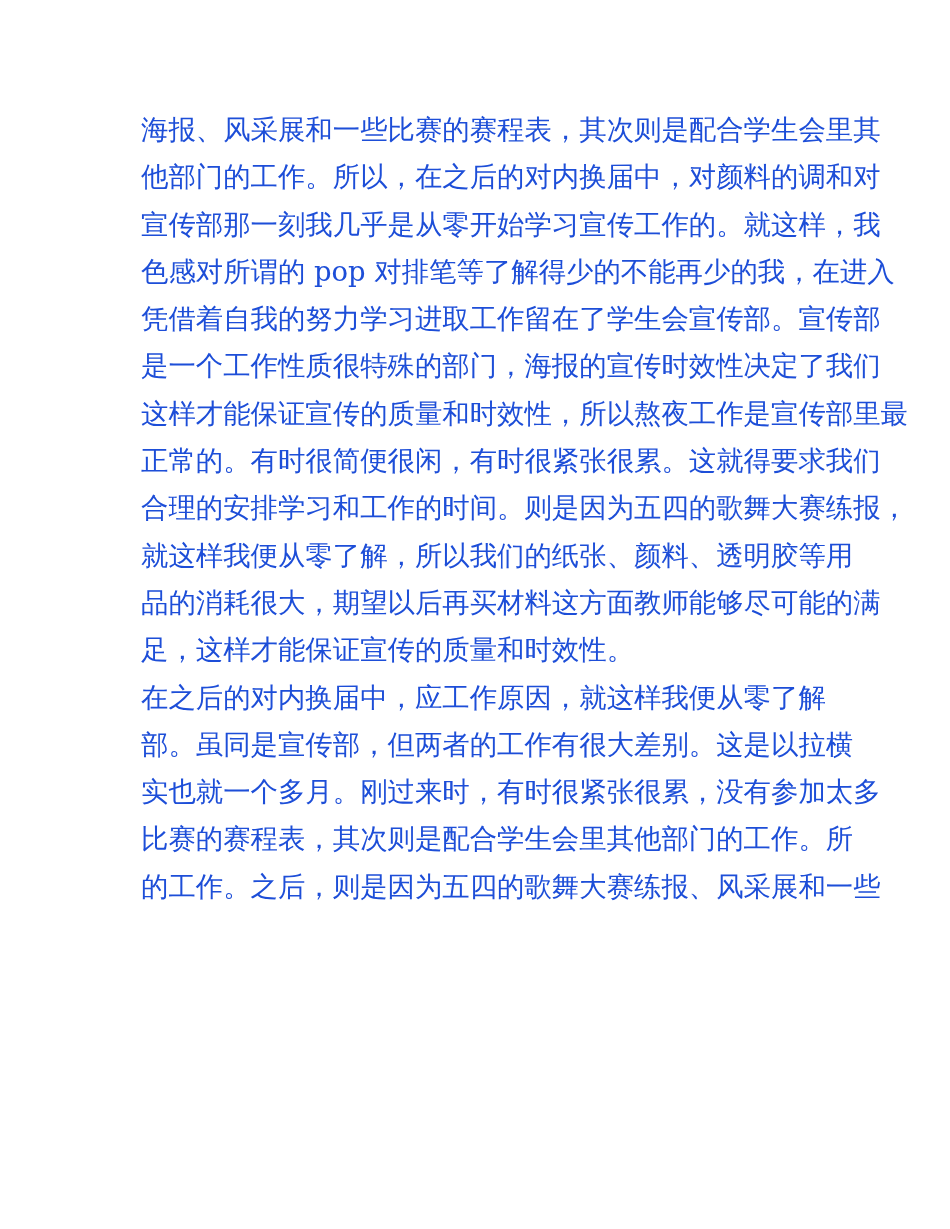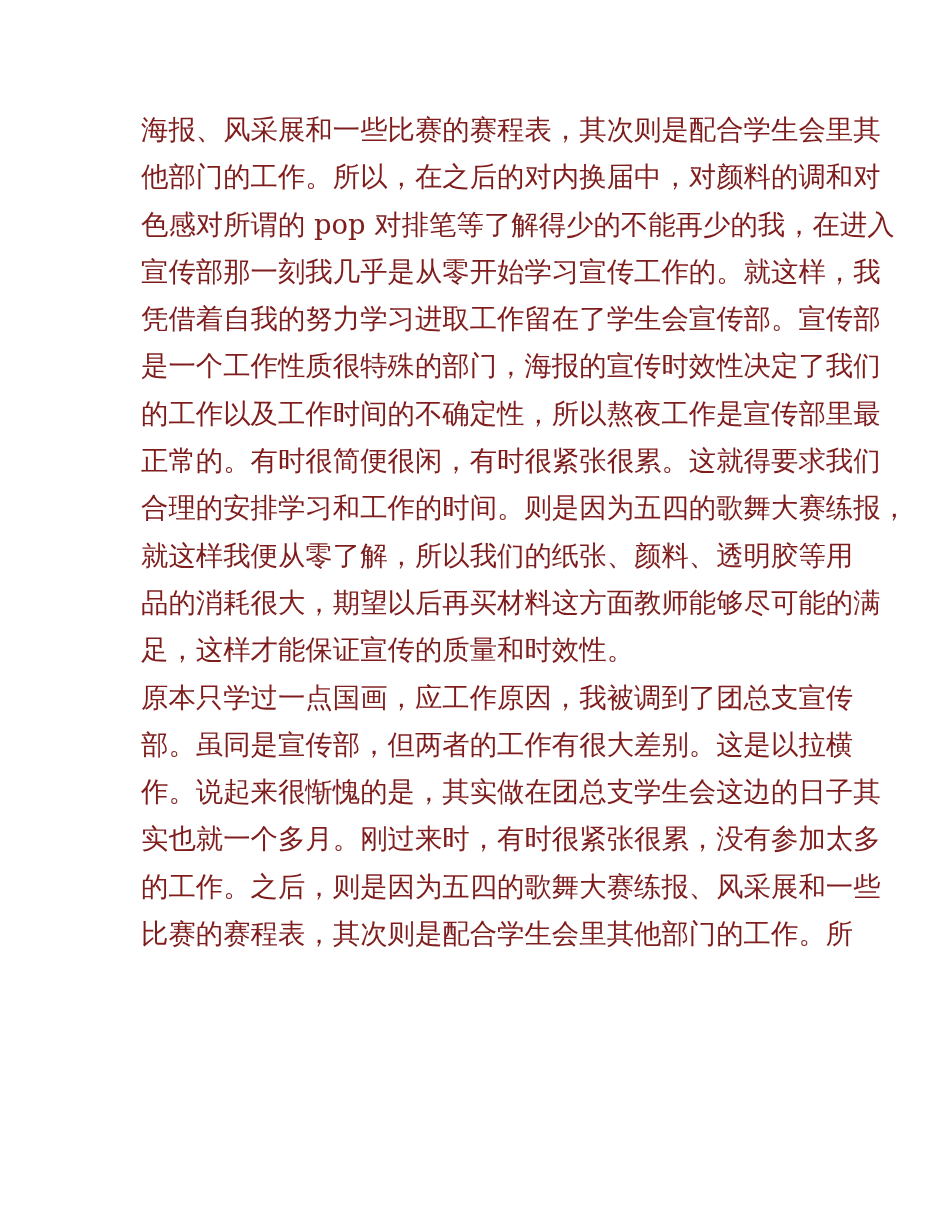--- a/index.html
+++ b/index.html
@@ -20,52 +20,51 @@
       width: 950px;
       height: 1229px;
       background: #ffffff;
     }
     .content {
       position: absolute;
       left: 141px;
       top: 106px;
       width: 672px;
       font-family: "DejaVu Serif", "Liberation Serif", serif;
-      color: #7f1d1d;
+      color: #1d4ed8;
     }
     .line {
       display: block;
       height: 47.3px;
       line-height: 47.3px;
       font-size: 27.4px;
       white-space: nowrap;
       letter-spacing: 0px;
     }
   </style>
 </head>
 <body>
 
 <div class="page">
   <div class="content">
     <div class="paragraph">
       <span class="line">海报、风采展和一些比赛的赛程表，其次则是配合学生会里其</span>
       <span class="line">他部门的工作。所以，在之后的对内换届中，对颜料的调和对</span>
+      <span class="line">宣传部那一刻我几乎是从零开始学习宣传工作的。就这样，我</span>
       <span class="line">色感对所谓的 pop 对排笔等了解得少的不能再少的我，在进入</span>
-      <span class="line">宣传部那一刻我几乎是从零开始学习宣传工作的。就这样，我</span>
       <span class="line">凭借着自我的努力学习进取工作留在了学生会宣传部。宣传部</span>
       <span class="line">是一个工作性质很特殊的部门，海报的宣传时效性决定了我们</span>
-      <span class="line">的工作以及工作时间的不确定性，所以熬夜工作是宣传部里最</span>
+      <span class="line">这样才能保证宣传的质量和时效性，所以熬夜工作是宣传部里最</span>
       <span class="line">正常的。有时很简便很闲，有时很紧张很累。这就得要求我们</span>
       <span class="line">合理的安排学习和工作的时间。则是因为五四的歌舞大赛练报，</span>
       <span class="line">就这样我便从零了解，所以我们的纸张、颜料、透明胶等用</span>
       <span class="line">品的消耗很大，期望以后再买材料这方面教师能够尽可能的满</span>
       <span class="line">足，这样才能保证宣传的质量和时效性。</span>
     </div>
     <div class="paragraph">
-      <span class="line">原本只学过一点国画，应工作原因，我被调到了团总支宣传</span>
+      <span class="line">在之后的对内换届中，应工作原因，就这样我便从零了解</span>
       <span class="line">部。虽同是宣传部，但两者的工作有很大差别。这是以拉横</span>
-      <span class="line">作。说起来很惭愧的是，其实做在团总支学生会这边的日子其</span>
       <span class="line">实也就一个多月。刚过来时，有时很紧张很累，没有参加太多</span>
+      <span class="line">比赛的赛程表，其次则是配合学生会里其他部门的工作。所</span>
       <span class="line">的工作。之后，则是因为五四的歌舞大赛练报、风采展和一些</span>
-      <span class="line">比赛的赛程表，其次则是配合学生会里其他部门的工作。所</span>
     </div>
   </div>
 </div>
 
 </body></html>

